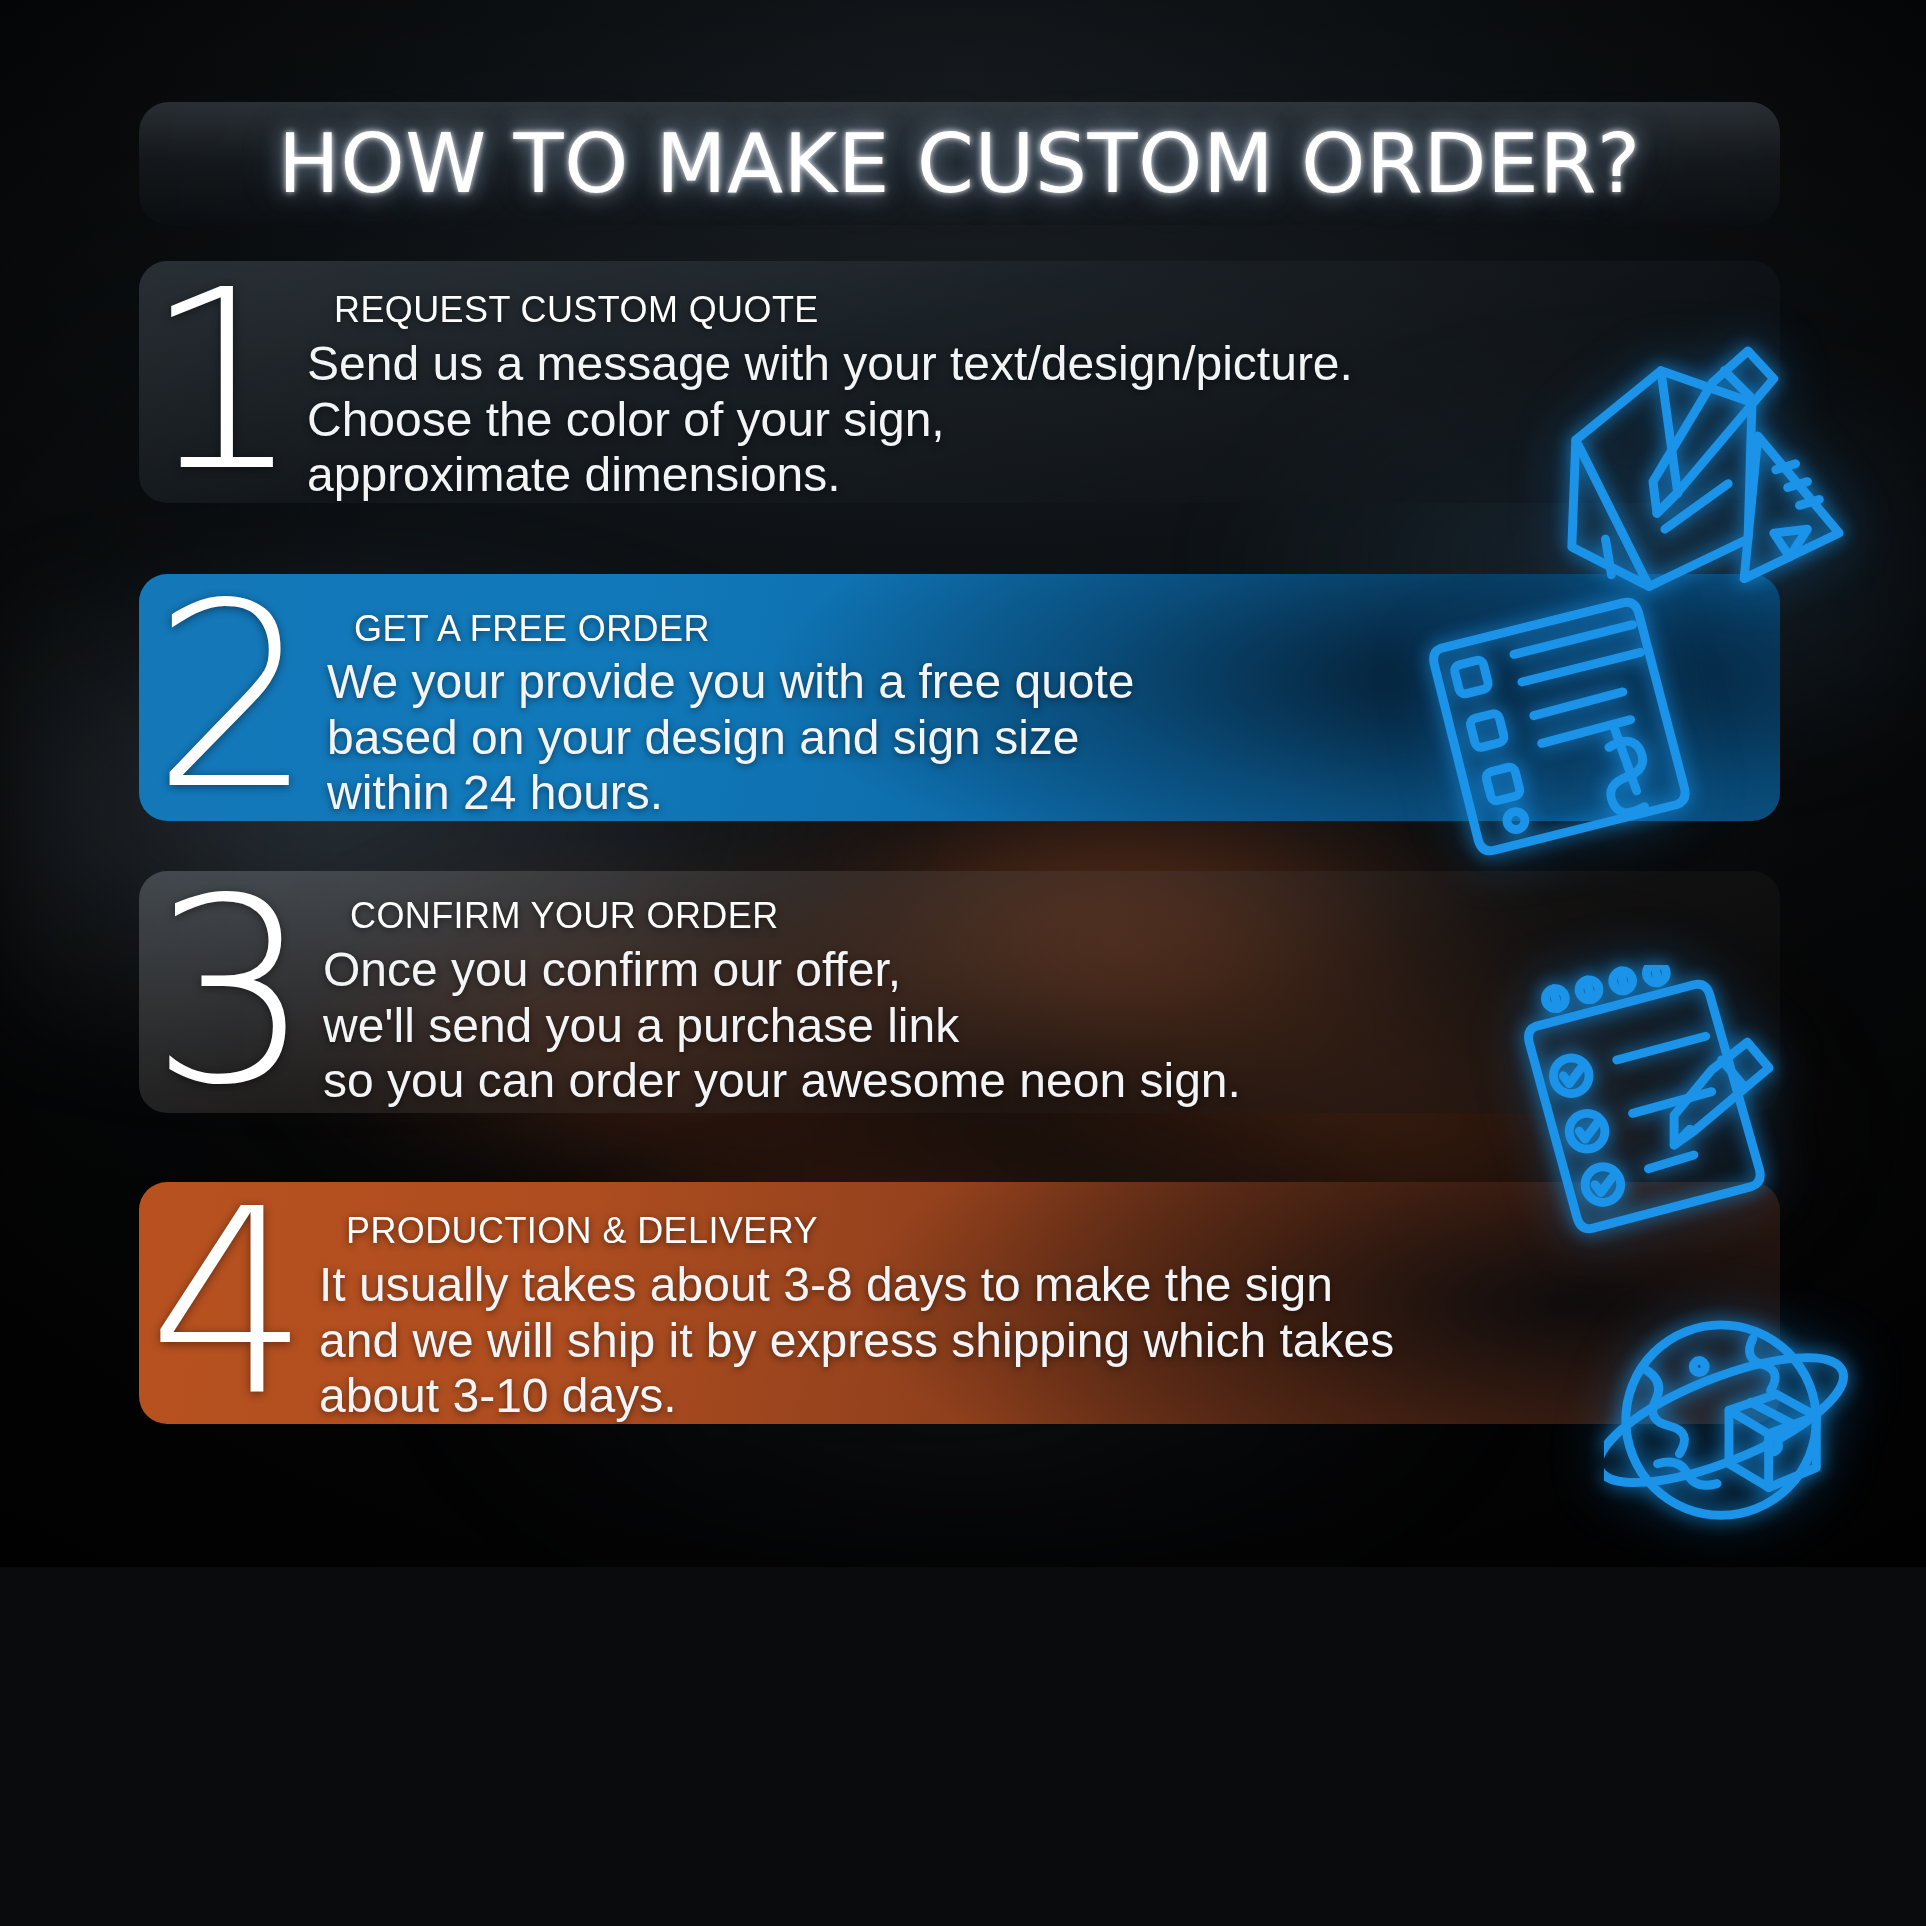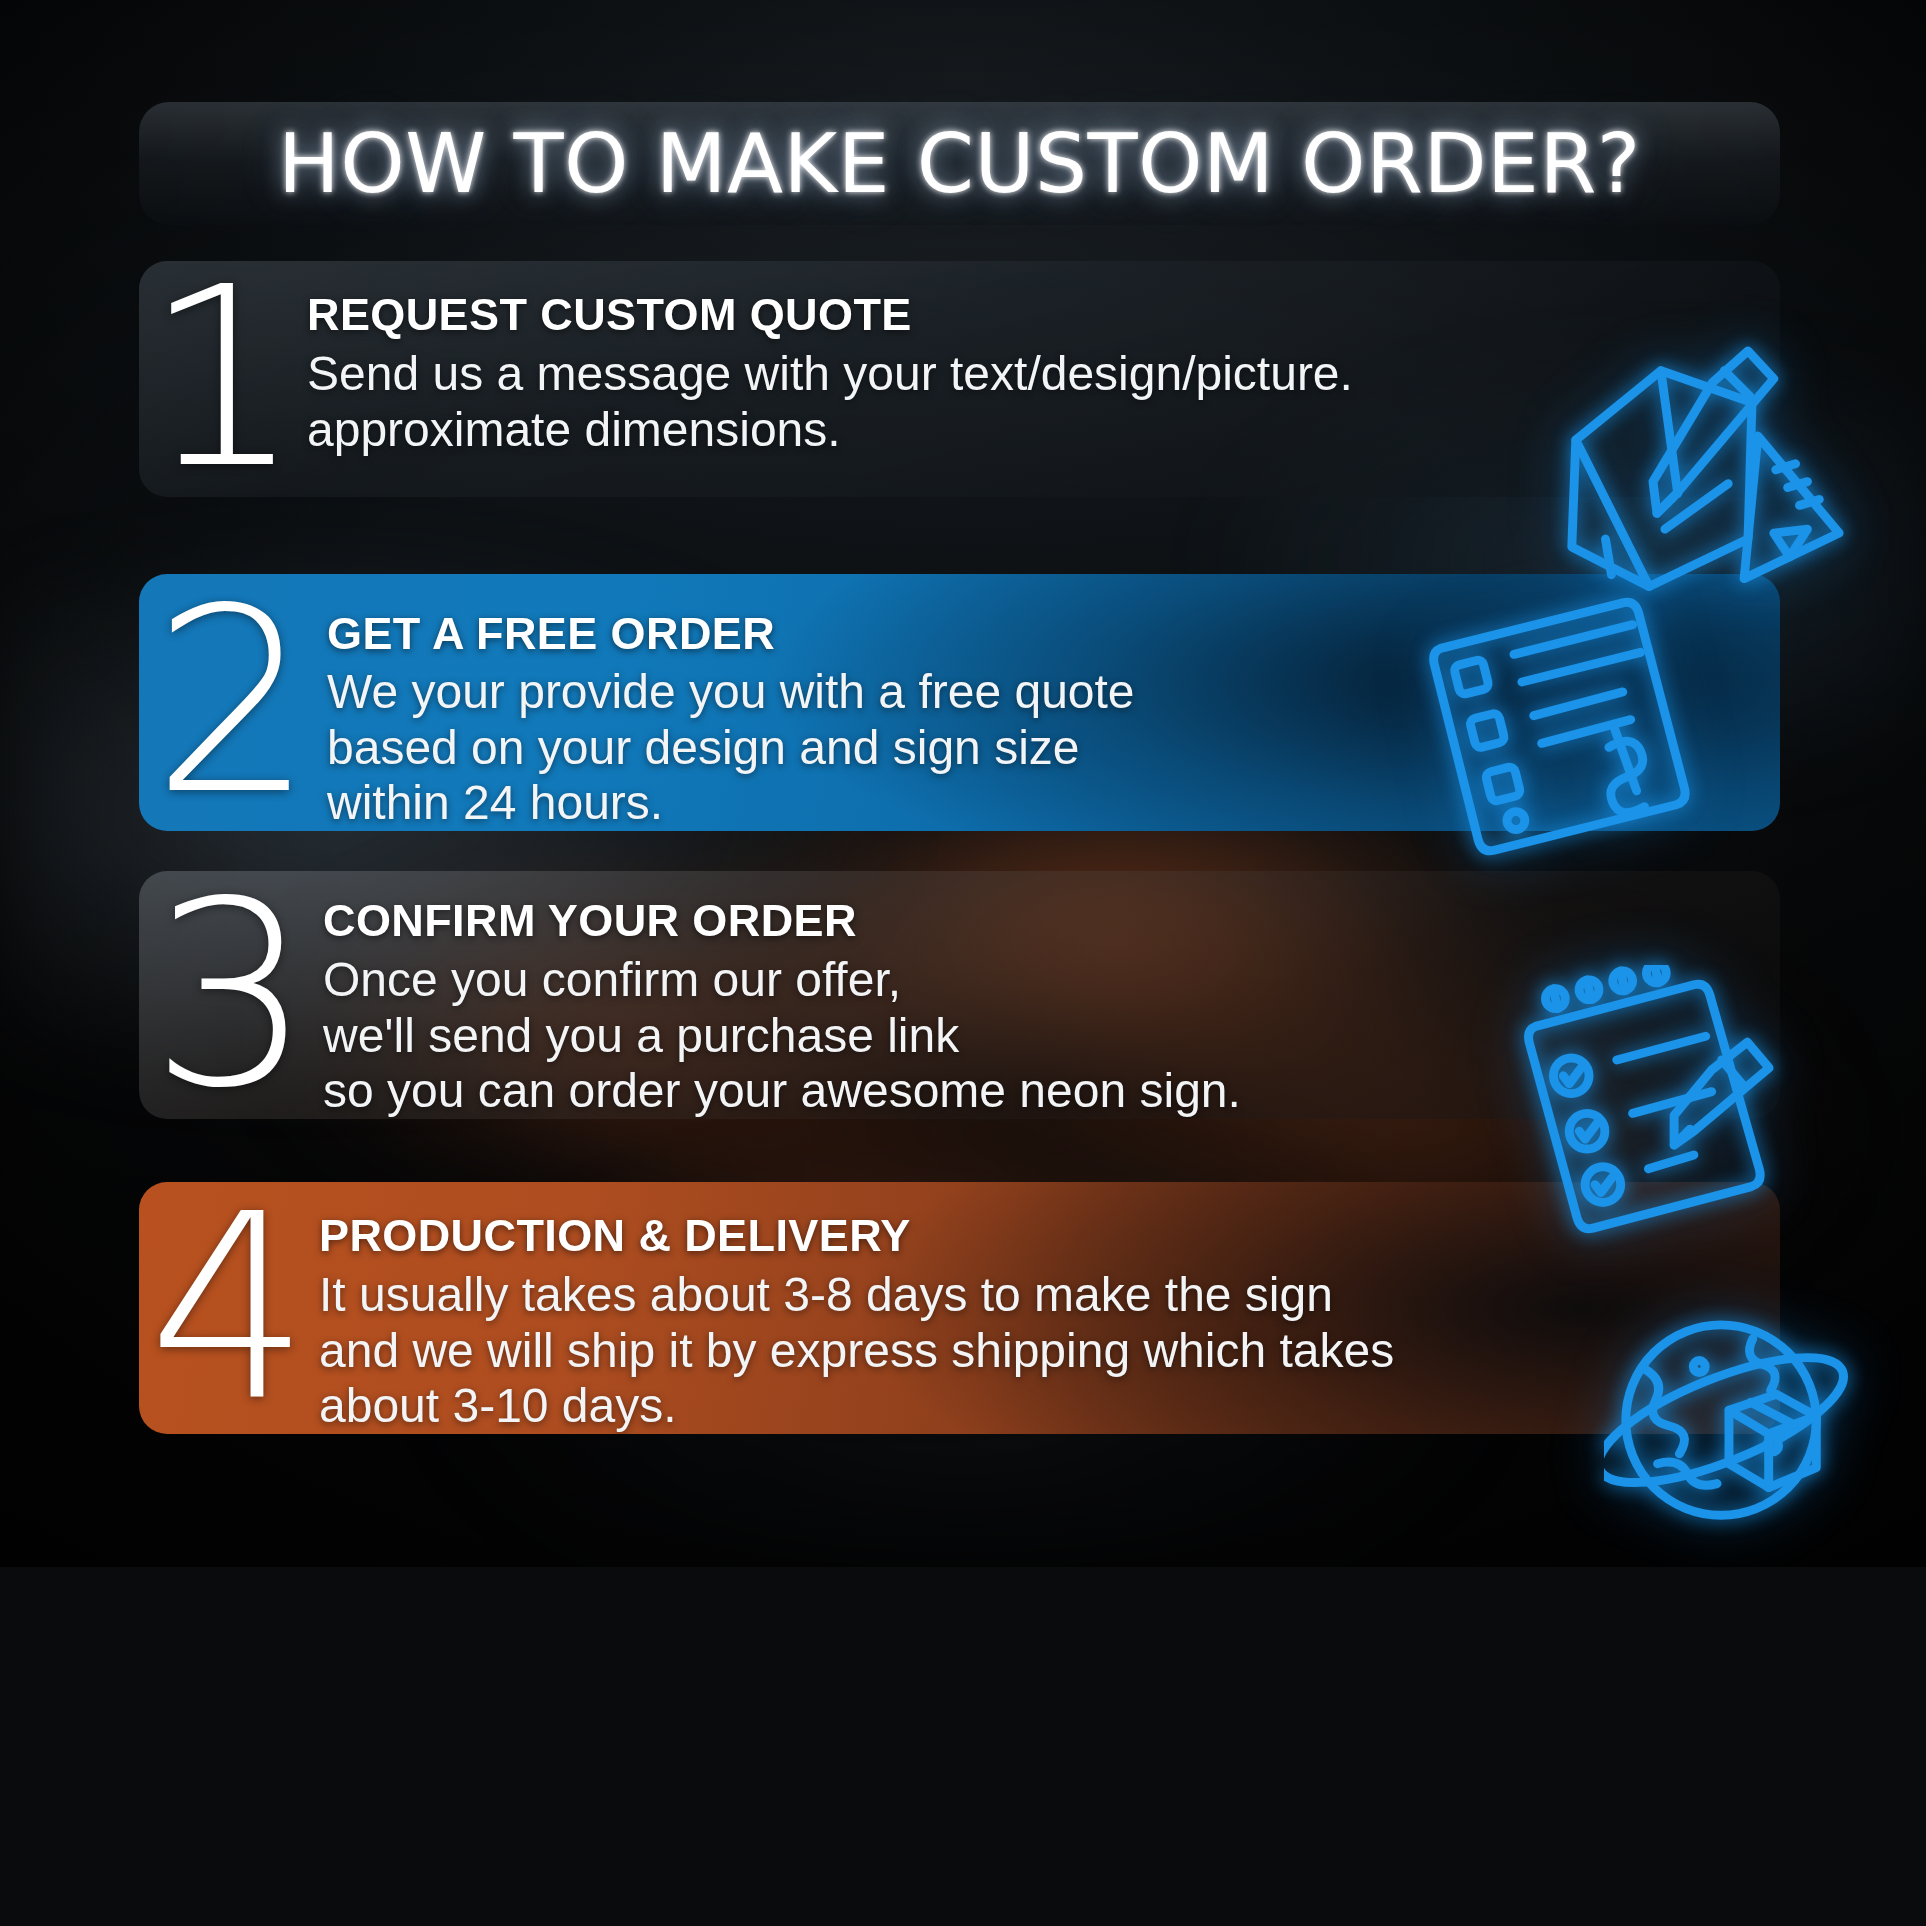--- a/index.html
+++ b/index.html
@@ -92,27 +92,28 @@
     line-height:.95;
     font-weight:300;
     text-align:center;
     font-family:"DejaVu Sans", sans-serif;
     text-shadow:0 2px 10px rgba(0,0,0,.45);
     display:flex; align-items:center; justify-content:center;
   }
   .body{ flex:1 1 auto; padding-right:26px; }
   .head{
     color:#ffffff;
-    font-weight:bold;
-    font-size:45px;
+    font-weight:normal;
+    font-size:36px;
     letter-spacing:0.4px;
     font-family:"Liberation Sans", sans-serif;
     text-shadow:0 2px 7px rgba(0,0,0,.55);
     margin-bottom:5px;
     white-space:nowrap;
+    margin-left:27px;
   }
   .para{
     color:#f2f4f6;
     font-size:48px;
     line-height:1.16;
     font-weight:300;
     font-family:Liberation Sans, sans-serif;
     text-shadow:0 2px 7px rgba(0,0,0,.5);
   }
   .para div{ white-space:nowrap; }
@@ -208,20 +209,21 @@
       <div class="title-text">HOW TO MAKE CUSTOM ORDER?</div>
     </div>
 
     <div class="step" id="step1">
       <div class="step-inner">
         <div class="num">1</div>
         <div class="body">
           <div class="head">REQUEST CUSTOM QUOTE</div>
           <div class="para">
             <div>Send us a message with your text/design/picture.</div>
+            <div>Choose the color of your sign,</div>
             <div>approximate dimensions.</div>
           </div>
         </div>
       </div>
     </div>
 
     <div class="step" id="step2">
       <div class="step-inner">
         <div class="num">2</div>
         <div class="body">

